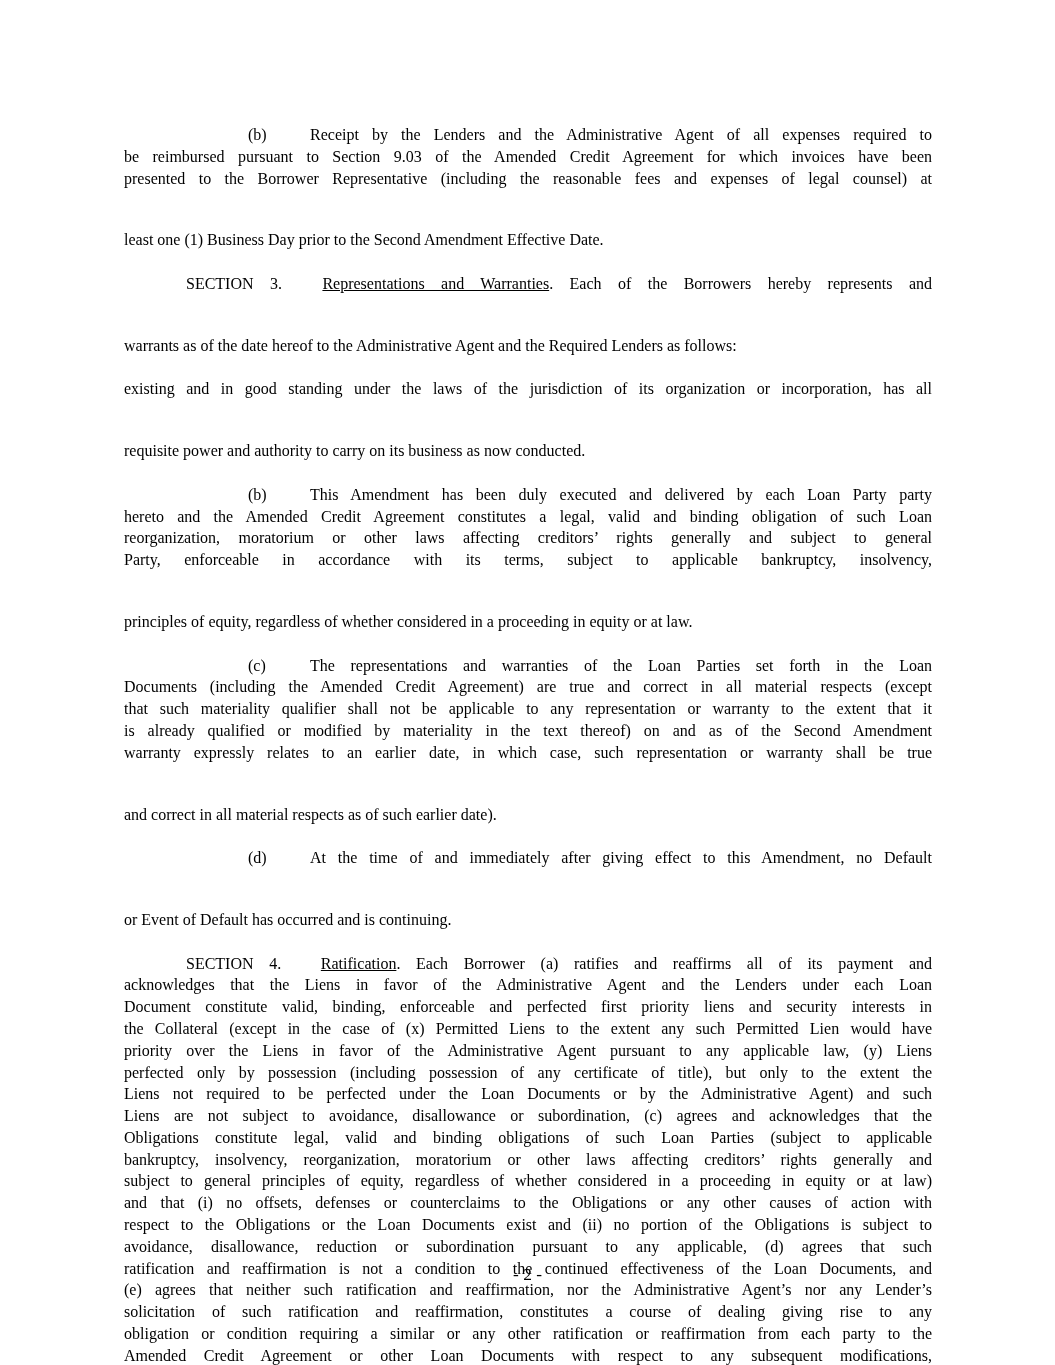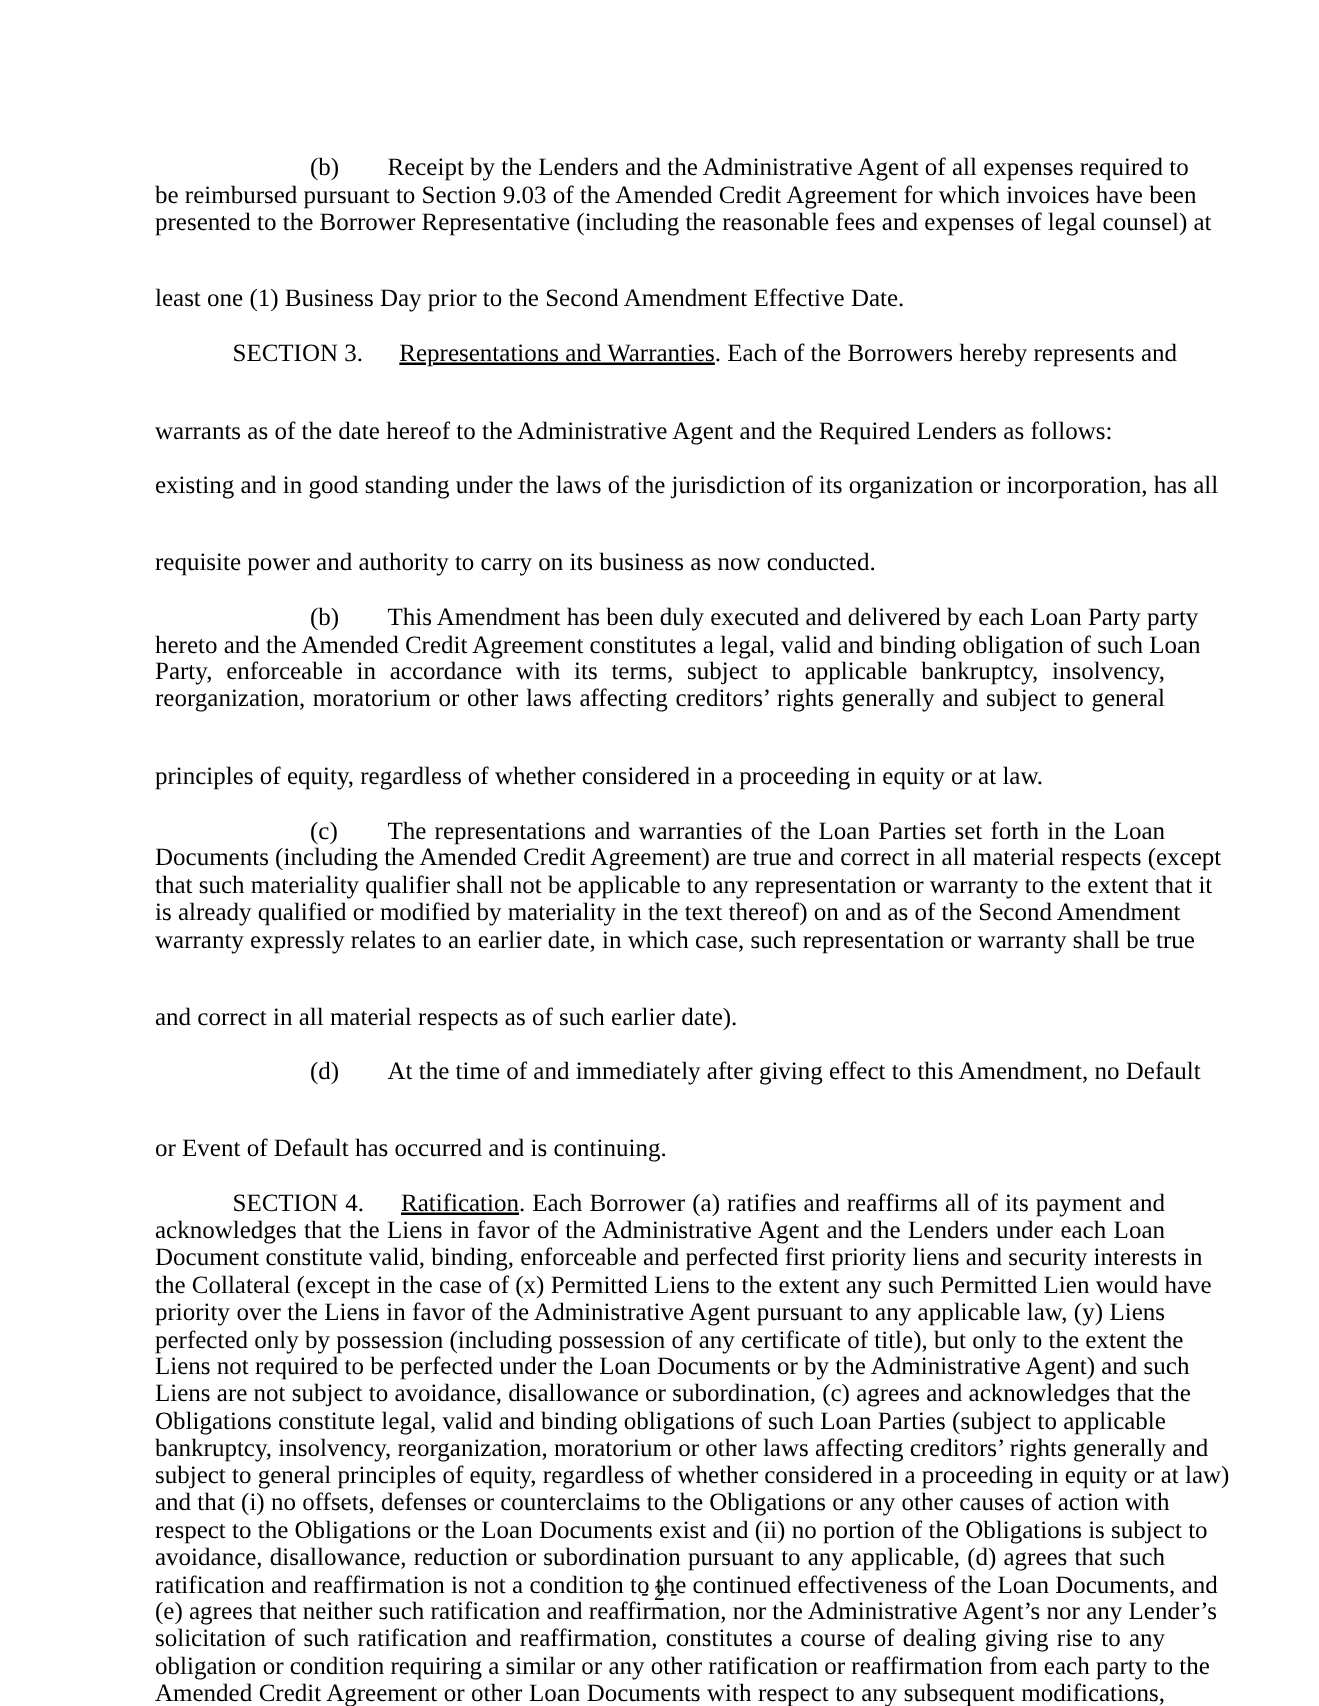--- a/index.html
+++ b/index.html
@@ -1,20 +1,20 @@
 <!DOCTYPE html>
 <html><head>
 <meta charset="utf-8">
 <style>
   html, body { margin: 0; padding: 0; background: #ffffff; }
   body { width: 1055px; height: 1365px; position: relative; overflow: hidden;
          font-family: "Liberation Serif", "DejaVu Serif", serif; color: #000; }
   .page { position: absolute; left: 124px; top: 124px; width: 808px; }
   .para { margin: 0; padding: 0; }
-  .ln { display: block; height: 21.8px; line-height: 21.8px; font-size: 20px;
+  .ln { display: block; height: 21.8px; line-height: 21.8px; font-size: 16px;
         white-space: nowrap; text-align: justify; text-align-last: justify; }
   .ln.last { text-align-last: left; margin-top: 40px; }
   .gap { height: 21.8px; }
   .ind1 { padding-left: 124px; }
   .ind-sec { padding-left: 62px; }
   .lbl { display: inline-block; width: 62px; }
   .u { text-decoration: underline; margin-left: 24px; }
   .pagenum { position: absolute; top: 1263px; left: 0; width: 1055px; text-align: center;
              font-size: 17.4px; line-height: 22px; }
 </style>
@@ -39,22 +39,22 @@
 
   <div class="para">
     <span class="ln">existing and in good standing under the laws of the jurisdiction of its organization or incorporation, has all</span>
     <span class="ln last">requisite power and authority to carry on its business as now conducted.</span>
   </div>
   <div class="gap"></div>
 
   <div class="para">
     <span class="ln ind1"><span class="lbl">(b)</span><span>This Amendment has been duly executed and delivered by each Loan Party party</span></span>
     <span class="ln">hereto and the Amended Credit Agreement constitutes a legal, valid and binding obligation of such Loan</span>
+    <span class="ln">reorganization, moratorium or other laws affecting creditors’ rights generally and subject to general</span>
     <span class="ln">Party, enforceable in accordance with its terms, subject to applicable bankruptcy, insolvency,</span>
-    <span class="ln">reorganization, moratorium or other laws affecting creditors’ rights generally and subject to general</span>
     <span class="ln last">principles of equity, regardless of whether considered in a proceeding in equity or at law.</span>
   </div>
   <div class="gap"></div>
 
   <div class="para">
     <span class="ln ind1"><span class="lbl">(c)</span><span>The representations and warranties of the Loan Parties set forth in the Loan</span></span>
     <span class="ln">Documents (including the Amended Credit Agreement) are true and correct in all material respects (except</span>
     <span class="ln">that such materiality qualifier shall not be applicable to any representation or warranty to the extent that it</span>
     <span class="ln">is already qualified or modified by materiality in the text thereof) on and as of the Second Amendment</span>
     <span class="ln">warranty expressly relates to an earlier date, in which case, such representation or warranty shall be true</span>

